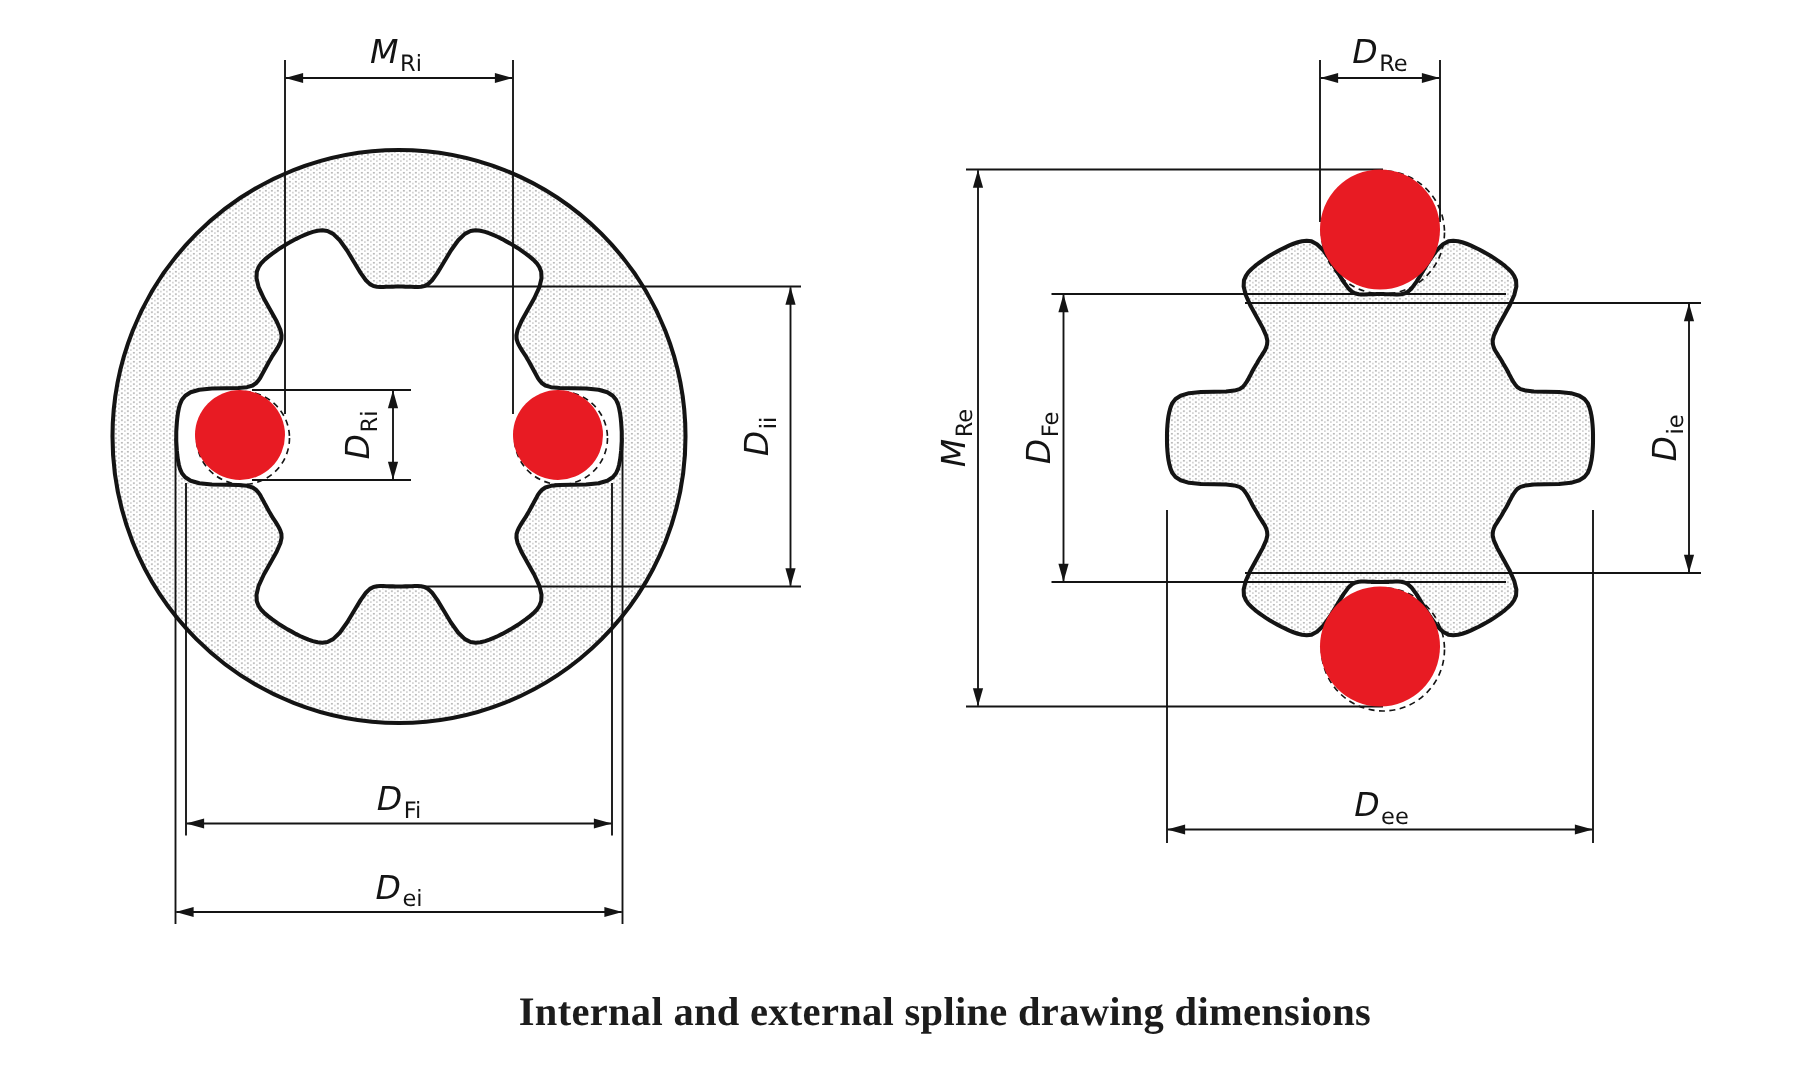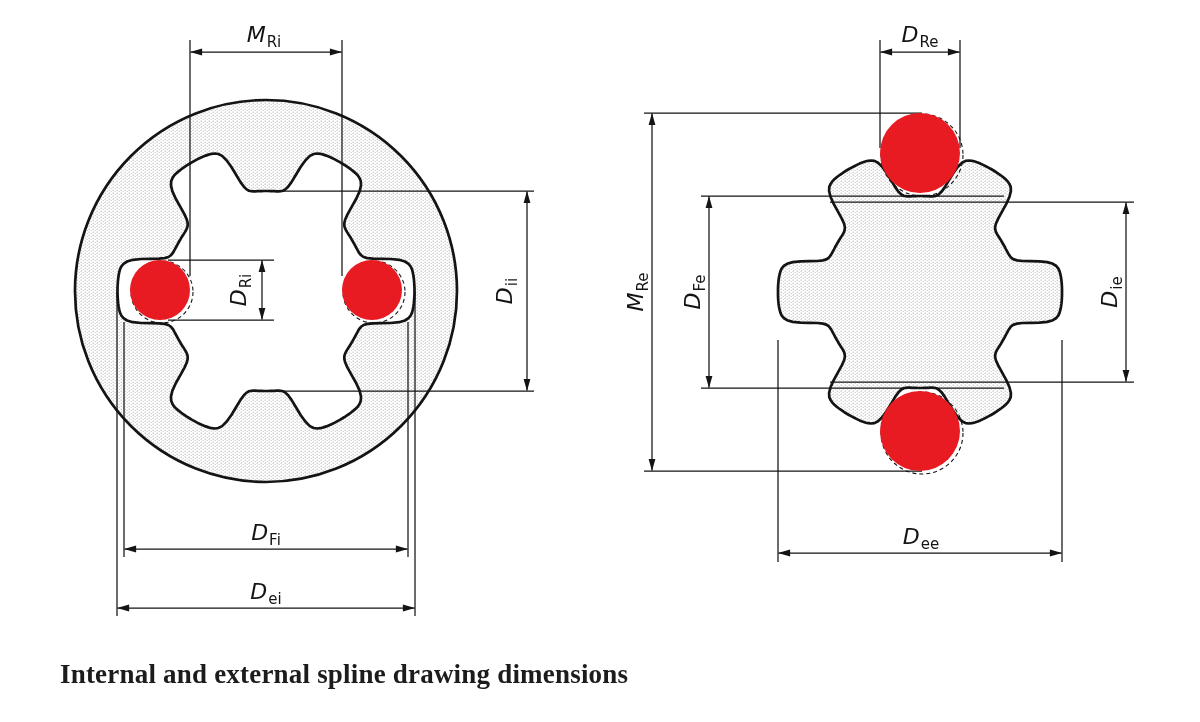--- a/index.html
+++ b/index.html
@@ -7,21 +7,21 @@
   svg{display:block;}
   .ln{stroke:var(--line,#141414);stroke-width:1.25;fill:none;}
   .dim{marker-start:url(#ah);marker-end:url(#ah);}
   .ring{fill:url(#dots);stroke:var(--line,#141414);stroke-width:2.7;}
   .body{fill:url(#dots);stroke:var(--line,#141414);stroke-width:2.7;stroke-linejoin:round;}
   .hole{fill:#ffffff;stroke:var(--line,#141414);stroke-width:2.7;stroke-linejoin:round;}
   .pin{fill:var(--pin,#e81b23);}
   .pindash{fill:none;stroke:var(--line,#141414);stroke-width:1.1;stroke-dasharray:4 3;}
   .lbl{font-family:"DejaVu Sans",sans-serif;font-style:italic;font-size:22px;fill:#141414;}
   .sub{font-style:normal;font-size:15px;}
-  .caption{width:1200px;box-sizing:border-box;padding-left:60px;
+  .caption{width:1200px;box-sizing:border-box;padding-left:60px;text-align:center;
            font-family:"Liberation Serif",serif;font-weight:700;font-size:27px;
            color:#1c1c1c;margin-top:14px;letter-spacing:0.2px;}
 </style>
 </head>
 <body>
 
 <div>
 <svg viewBox="0 0 1200 645" width="1200" height="645">
   <defs>
     <pattern id="dots" patternUnits="userSpaceOnUse" width="4" height="3">

